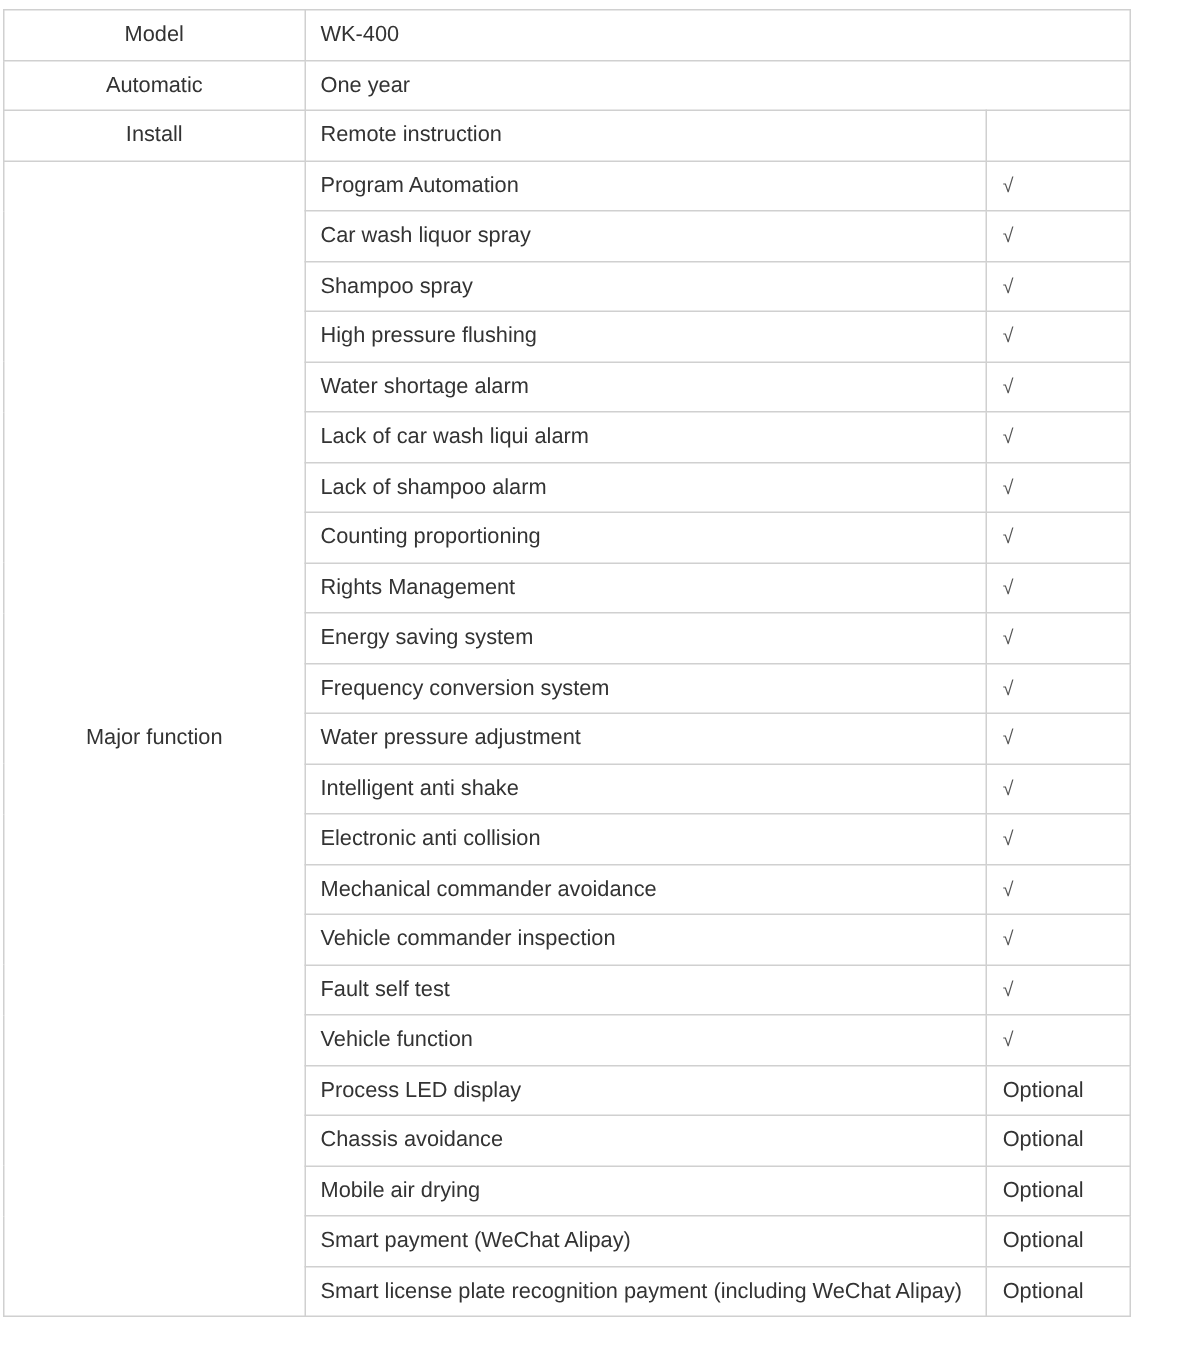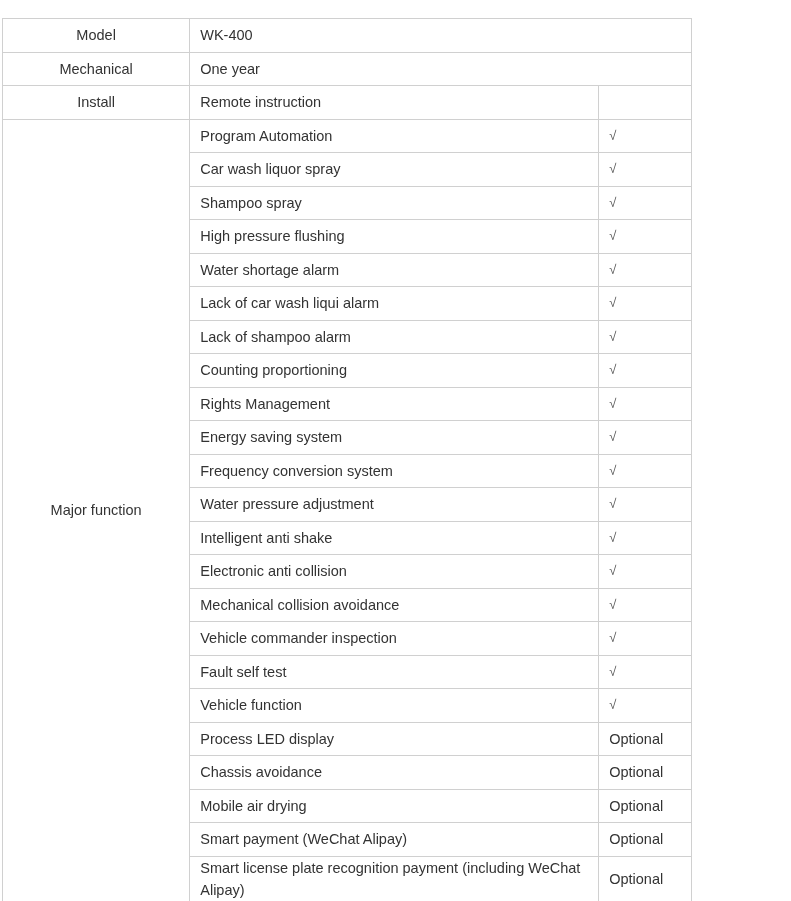--- a/index.html
+++ b/index.html
@@ -1,22 +1,22 @@
 <!DOCTYPE html>
 <html><head>
 <meta charset="utf-8">
 <style>
   html, body { margin: 0; padding: 0; background: #ffffff; }
   body { width: 791px; height: 901px; overflow: hidden; }
   table.spec {
-    position: absolute; left: 2px; top: 18px;
+    position: absolute; left: 2px; top: 6px;
     border-collapse: collapse;
     font-family: "Liberation Sans", "DejaVu Sans", sans-serif;
     font-size: 14.5px; color: #333333;
-    width: 690px;
+    width: 752px;
   }
   table.spec td {
     border: 1px solid #d0d0d0;
     padding: 0 10px;
     height: 32.5px;
     vertical-align: middle;
     line-height: 22px;
   }
   td.label { width: 188px; text-align: center; }
   td.value { width: 459px; }
@@ -27,21 +27,21 @@
 </head>
 <body>
 
 <table class="spec">
   <tbody id="tbody">
     <tr>
       <td class="label">Model</td>
       <td colspan="2">WK-400</td>
     </tr>
     <tr>
-      <td class="label">Mechanical</td>
+      <td class="label">Automatic</td>
       <td colspan="2">One year</td>
     </tr>
     <tr>
       <td class="label">Install</td>
       <td class="value">Remote instruction</td>
       <td class="mark"></td>
     </tr>
   <tr>
         <td class="label" rowspan="23">Major function</td>
         <td class="value">Program Automation</td>
@@ -93,21 +93,21 @@
       </tr>
       <tr>
         <td class="value">Intelligent anti shake</td>
         <td class="mark check">√</td>
       </tr>
       <tr>
         <td class="value">Electronic anti collision</td>
         <td class="mark check">√</td>
       </tr>
       <tr>
-        <td class="value">Mechanical collision avoidance</td>
+        <td class="value">Mechanical commander avoidance</td>
         <td class="mark check">√</td>
       </tr>
       <tr>
         <td class="value">Vehicle commander inspection</td>
         <td class="mark check">√</td>
       </tr>
       <tr>
         <td class="value">Fault self test</td>
         <td class="mark check">√</td>
       </tr>

